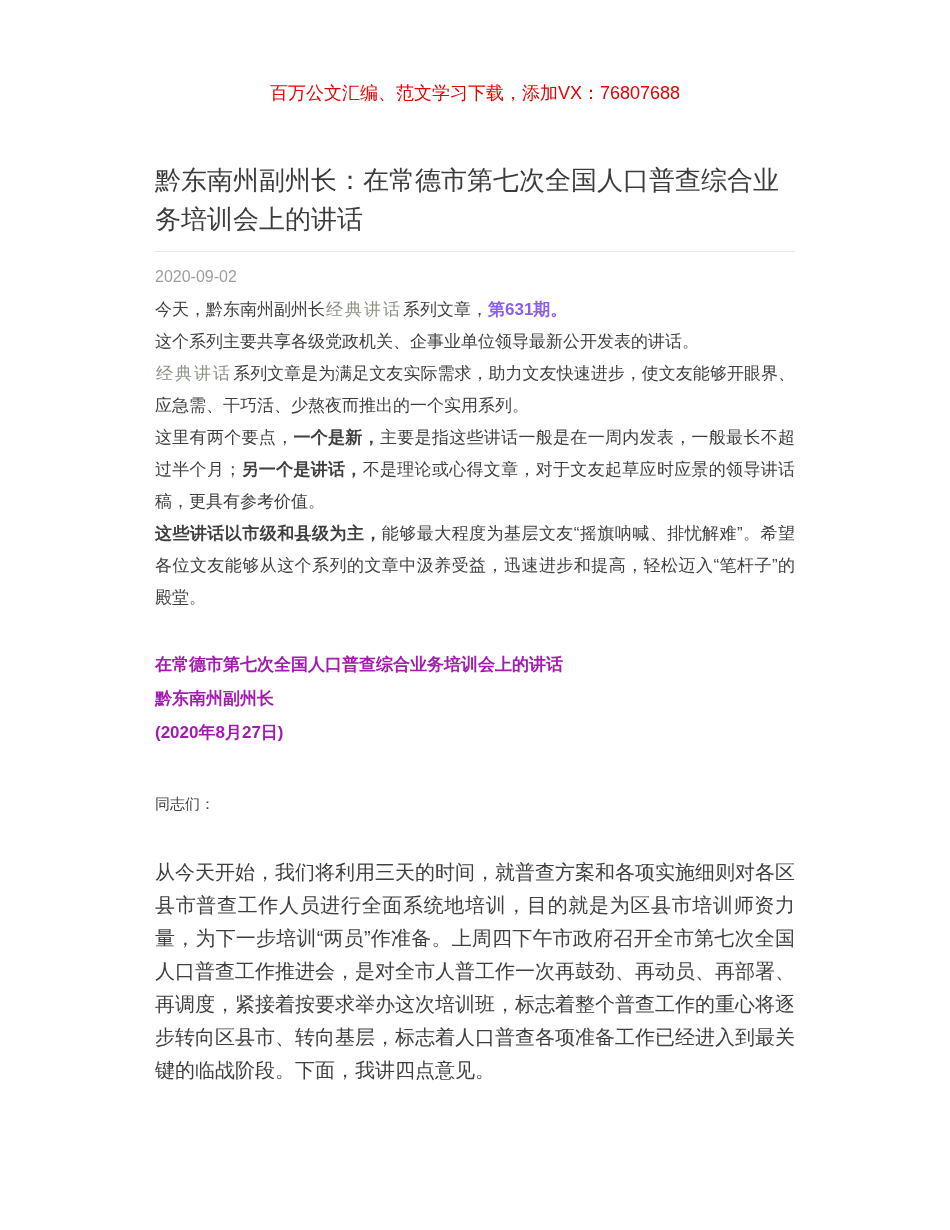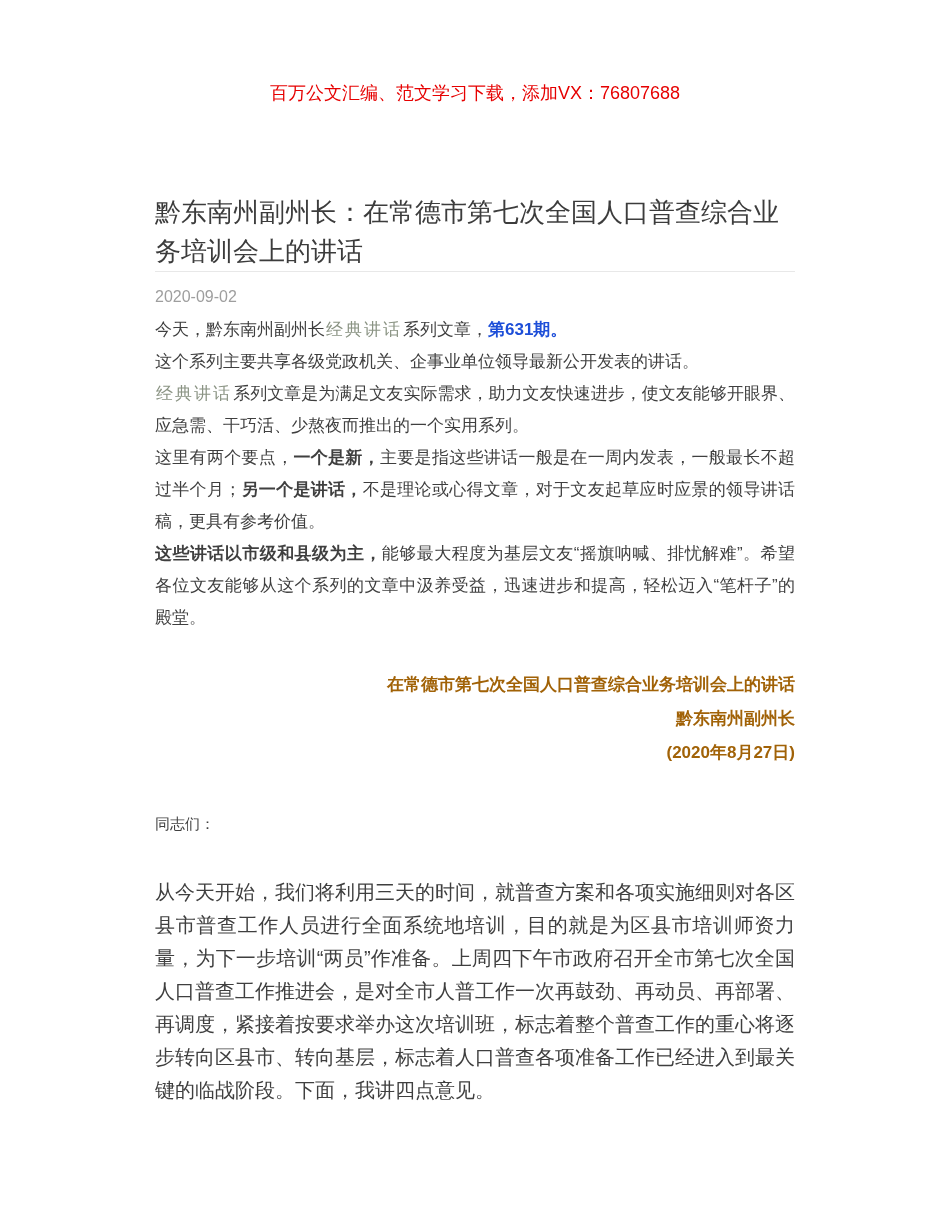--- a/index.html
+++ b/index.html
@@ -15,47 +15,47 @@
     padding-top: 81px;
     text-align: center;
     font-size: 18px;
     color: #e60000;
   }
   .content {
     width: 640px;
     margin: 0 auto;
   }
   .title {
-    margin-top: 88px;
+    margin-top: 56px;
     font-size: 26px;
     font-weight: 400;
     color: #3c3c3c;
     line-height: 1.5;
-    padding-bottom: 0;
+    padding-bottom: 12px;
     border-bottom: 1px solid #e8e8e8;
   }
   .date {
     margin-top: 16px;
     font-size: 16px;
     color: #9e9e9e;
   }
   .intro { margin-top: 8px; }
   .intro p {
     font-size: 17px;
     line-height: 32px;
     text-align: justify;
     color: #3f3f3f;
   }
   .kw { color: #8a9383; letter-spacing: 2px; margin: 0 1px; }
   .b  { font-weight: bold; }
-  .rb { color: #1d4ed8; font-weight: bold; }
+  .rb { color: #8b5cf6; font-weight: bold; }
   .speech-head { margin-top: 34px; }
   .speech-head p {
-    text-align: right;
-    color: #a16207;
+    text-align: left;
+    color: #a21caf;
     font-weight: bold;
     font-size: 17px;
     line-height: 34px;
   }
   .salutation {
     margin-top: 38px;
     font-size: 15px;
     line-height: 32px;
   }
   .body-para {

